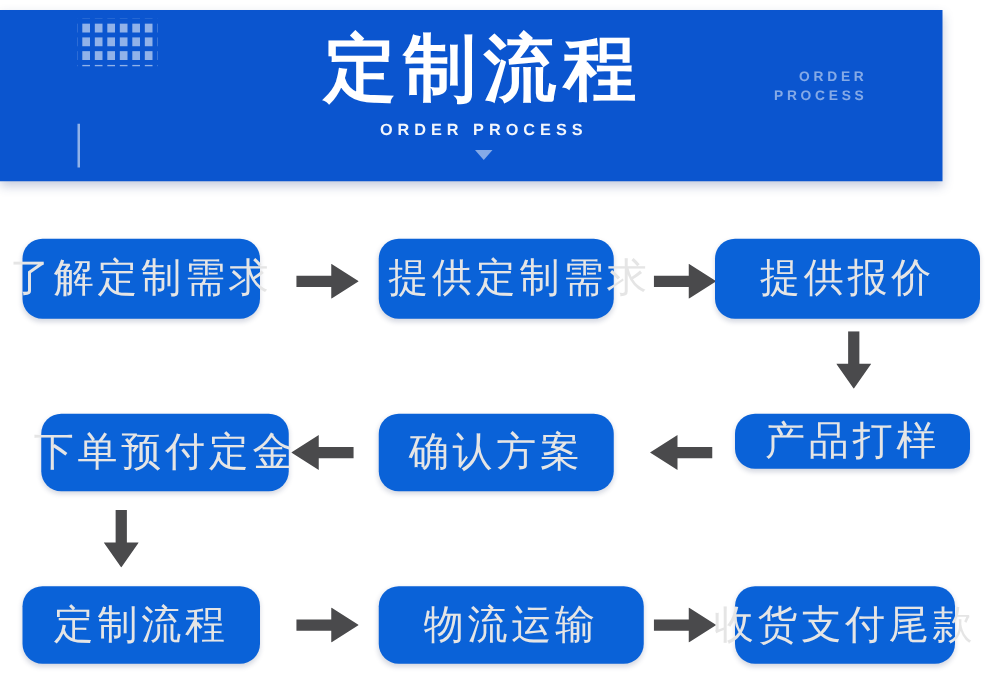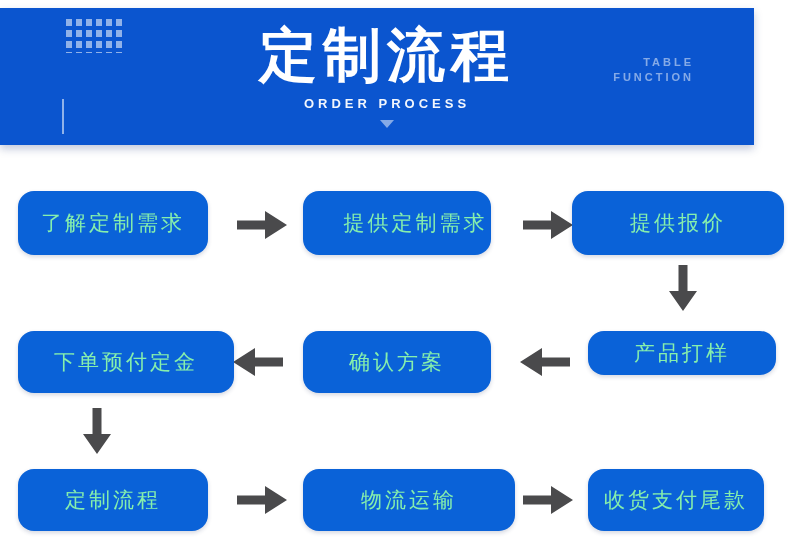--- a/index.html
+++ b/index.html
@@ -70,41 +70,41 @@
     letter-spacing: 3px;
     line-height: 15px;
     white-space: nowrap;
   }
 
   
   .step {
     position: absolute;
     background: var(--color-box);
     border-radius: 16px;
-    color: #86efac;
+    color: #e5e5e5;
     display: flex; align-items: center; justify-content: center;
-    font-size: 21px;
+    font-size: 32px;
     letter-spacing: 3px;
     box-shadow: 0 2px 4px rgba(20, 40, 90, 0.18);
     white-space: nowrap;
   }
   .arrow { position: absolute; }
 </style>
 </head>
 <body>
 
 <div class="banner">
   <div class="dots"></div>
   <div class="v-line"></div>
   <div class="banner-title">定制流程</div>
   <div class="banner-subtitle">ORDER PROCESS</div>
   <div class="banner-triangle"></div>
   <div class="corner-label">
-    <div>TABLE</div>
-    <div>FUNCTION</div>
+    <div>ORDER</div>
+    <div>PROCESS</div>
   </div>
 </div>
 
 <div class="step" style="left:18px; top:191px; width:190px; height:64px;">了解定制需求</div>
 <svg class="arrow" style="left:237px; top:211px;" width="50" height="28" viewBox="0 0 50 28">
   <polygon points="0,9.5 28,9.5 28,0 50,14 28,28 28,18.5 0,18.5" fill="#4a4a4c"></polygon>
 </svg>
 <div class="step" style="left:303px; top:191px; width:188px; height:64px;padding-left:37px;">提供定制需求</div>
 <svg class="arrow" style="left:523px; top:211px;" width="50" height="28" viewBox="0 0 50 28">
   <polygon points="0,9.5 28,9.5 28,0 50,14 28,28 28,18.5 0,18.5" fill="#4a4a4c"></polygon>
@@ -116,21 +116,21 @@
 </svg>
 
 <div class="step" style="left:588px; top:331px; width:188px; height:44px;">产品打样</div>
 <svg class="arrow" style="left:520px; top:348px;" width="50" height="28" viewBox="0 0 50 28">
   <polygon points="50,9.5 22,9.5 22,0 0,14 22,28 22,18.5 50,18.5" fill="#4a4a4c"></polygon>
 </svg>
 <div class="step" style="left:303px; top:331px; width:188px; height:62px;">确认方案</div>
 <svg class="arrow" style="left:233px; top:348px;" width="50" height="28" viewBox="0 0 50 28">
   <polygon points="50,9.5 22,9.5 22,0 0,14 22,28 22,18.5 50,18.5" fill="#4a4a4c"></polygon>
 </svg>
-<div class="step" style="left:18px; top:331px; width:216px; height:62px;">下单预付定金</div>
+<div class="step" style="left:33px; top:331px; width:198px; height:62px;">下单预付定金</div>
 
 <svg class="arrow" style="left:83px; top:408px;" width="28" height="46" viewBox="0 0 28 46">
   <polygon points="9.5,0 18.5,0 18.5,26 28,26 14,46 0,26 9.5,26" fill="#4a4a4c"></polygon>
 </svg>
 
 <div class="step" style="left:18px; top:469px; width:190px; height:62px;">定制流程</div>
 <svg class="arrow" style="left:237px; top:486px;" width="50" height="28" viewBox="0 0 50 28">
   <polygon points="0,9.5 28,9.5 28,0 50,14 28,28 28,18.5 0,18.5" fill="#4a4a4c"></polygon>
 </svg>
 <div class="step" style="left:303px; top:469px; width:212px; height:62px;">物流运输</div>

